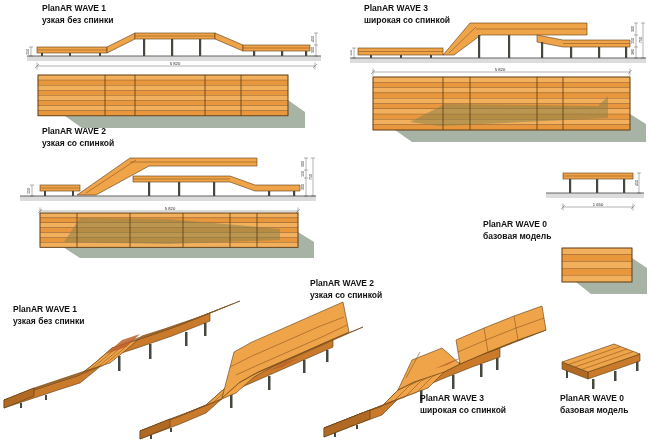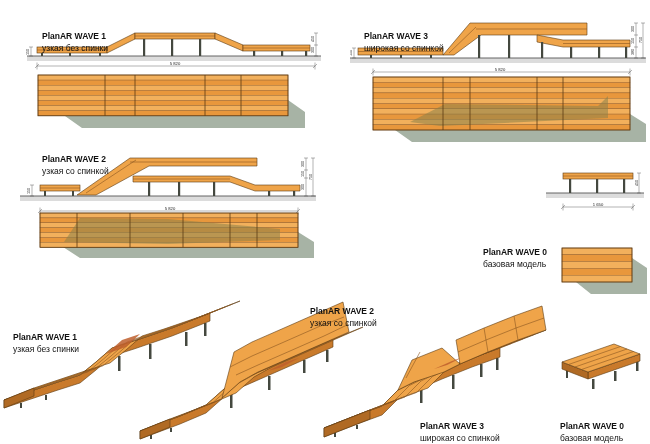--- a/index.html
+++ b/index.html
@@ -1,20 +1,20 @@
 <!DOCTYPE html>
 <html><head>
 <meta charset="utf-8">
 <style>
   html,body{margin:0;padding:0;background:#fff;}
   #stage{position:relative;width:650px;height:444px;background:#fff;overflow:hidden;
          font-family:"Liberation Sans",sans-serif;}
   #stage svg{position:absolute;}
-  .lbl{position:absolute;color:#111;font:bold 8.5px "Liberation Sans",sans-serif;white-space:nowrap;margin-top:28px;}
-  .sub{font-weight:normal;}
+  .lbl{position:absolute;color:#111;font:bold 8.5px "Liberation Sans",sans-serif;white-space:nowrap;}
+  .sub{font-weight:bold;}
   
   .wd{fill:#EFA449;stroke:#5c3a12;stroke-width:.6;}
   .wdk{fill:#C97A2B;stroke:#5c3a12;stroke-width:.6;}
   .cap{fill:#B06A24;stroke:#5c3a12;stroke-width:.6;}
   .pl{stroke:#8a5520;stroke-width:.6;fill:none;}
   .dv{stroke:#5c3a12;stroke-width:.8;}
   .pst{fill:#44483F;stroke:none;}
   .gln{stroke:#555;stroke-width:.9;}
   .gbd{fill:#DCDCDC;}
   .dm{stroke:#555;stroke-width:.45;fill:none;}

